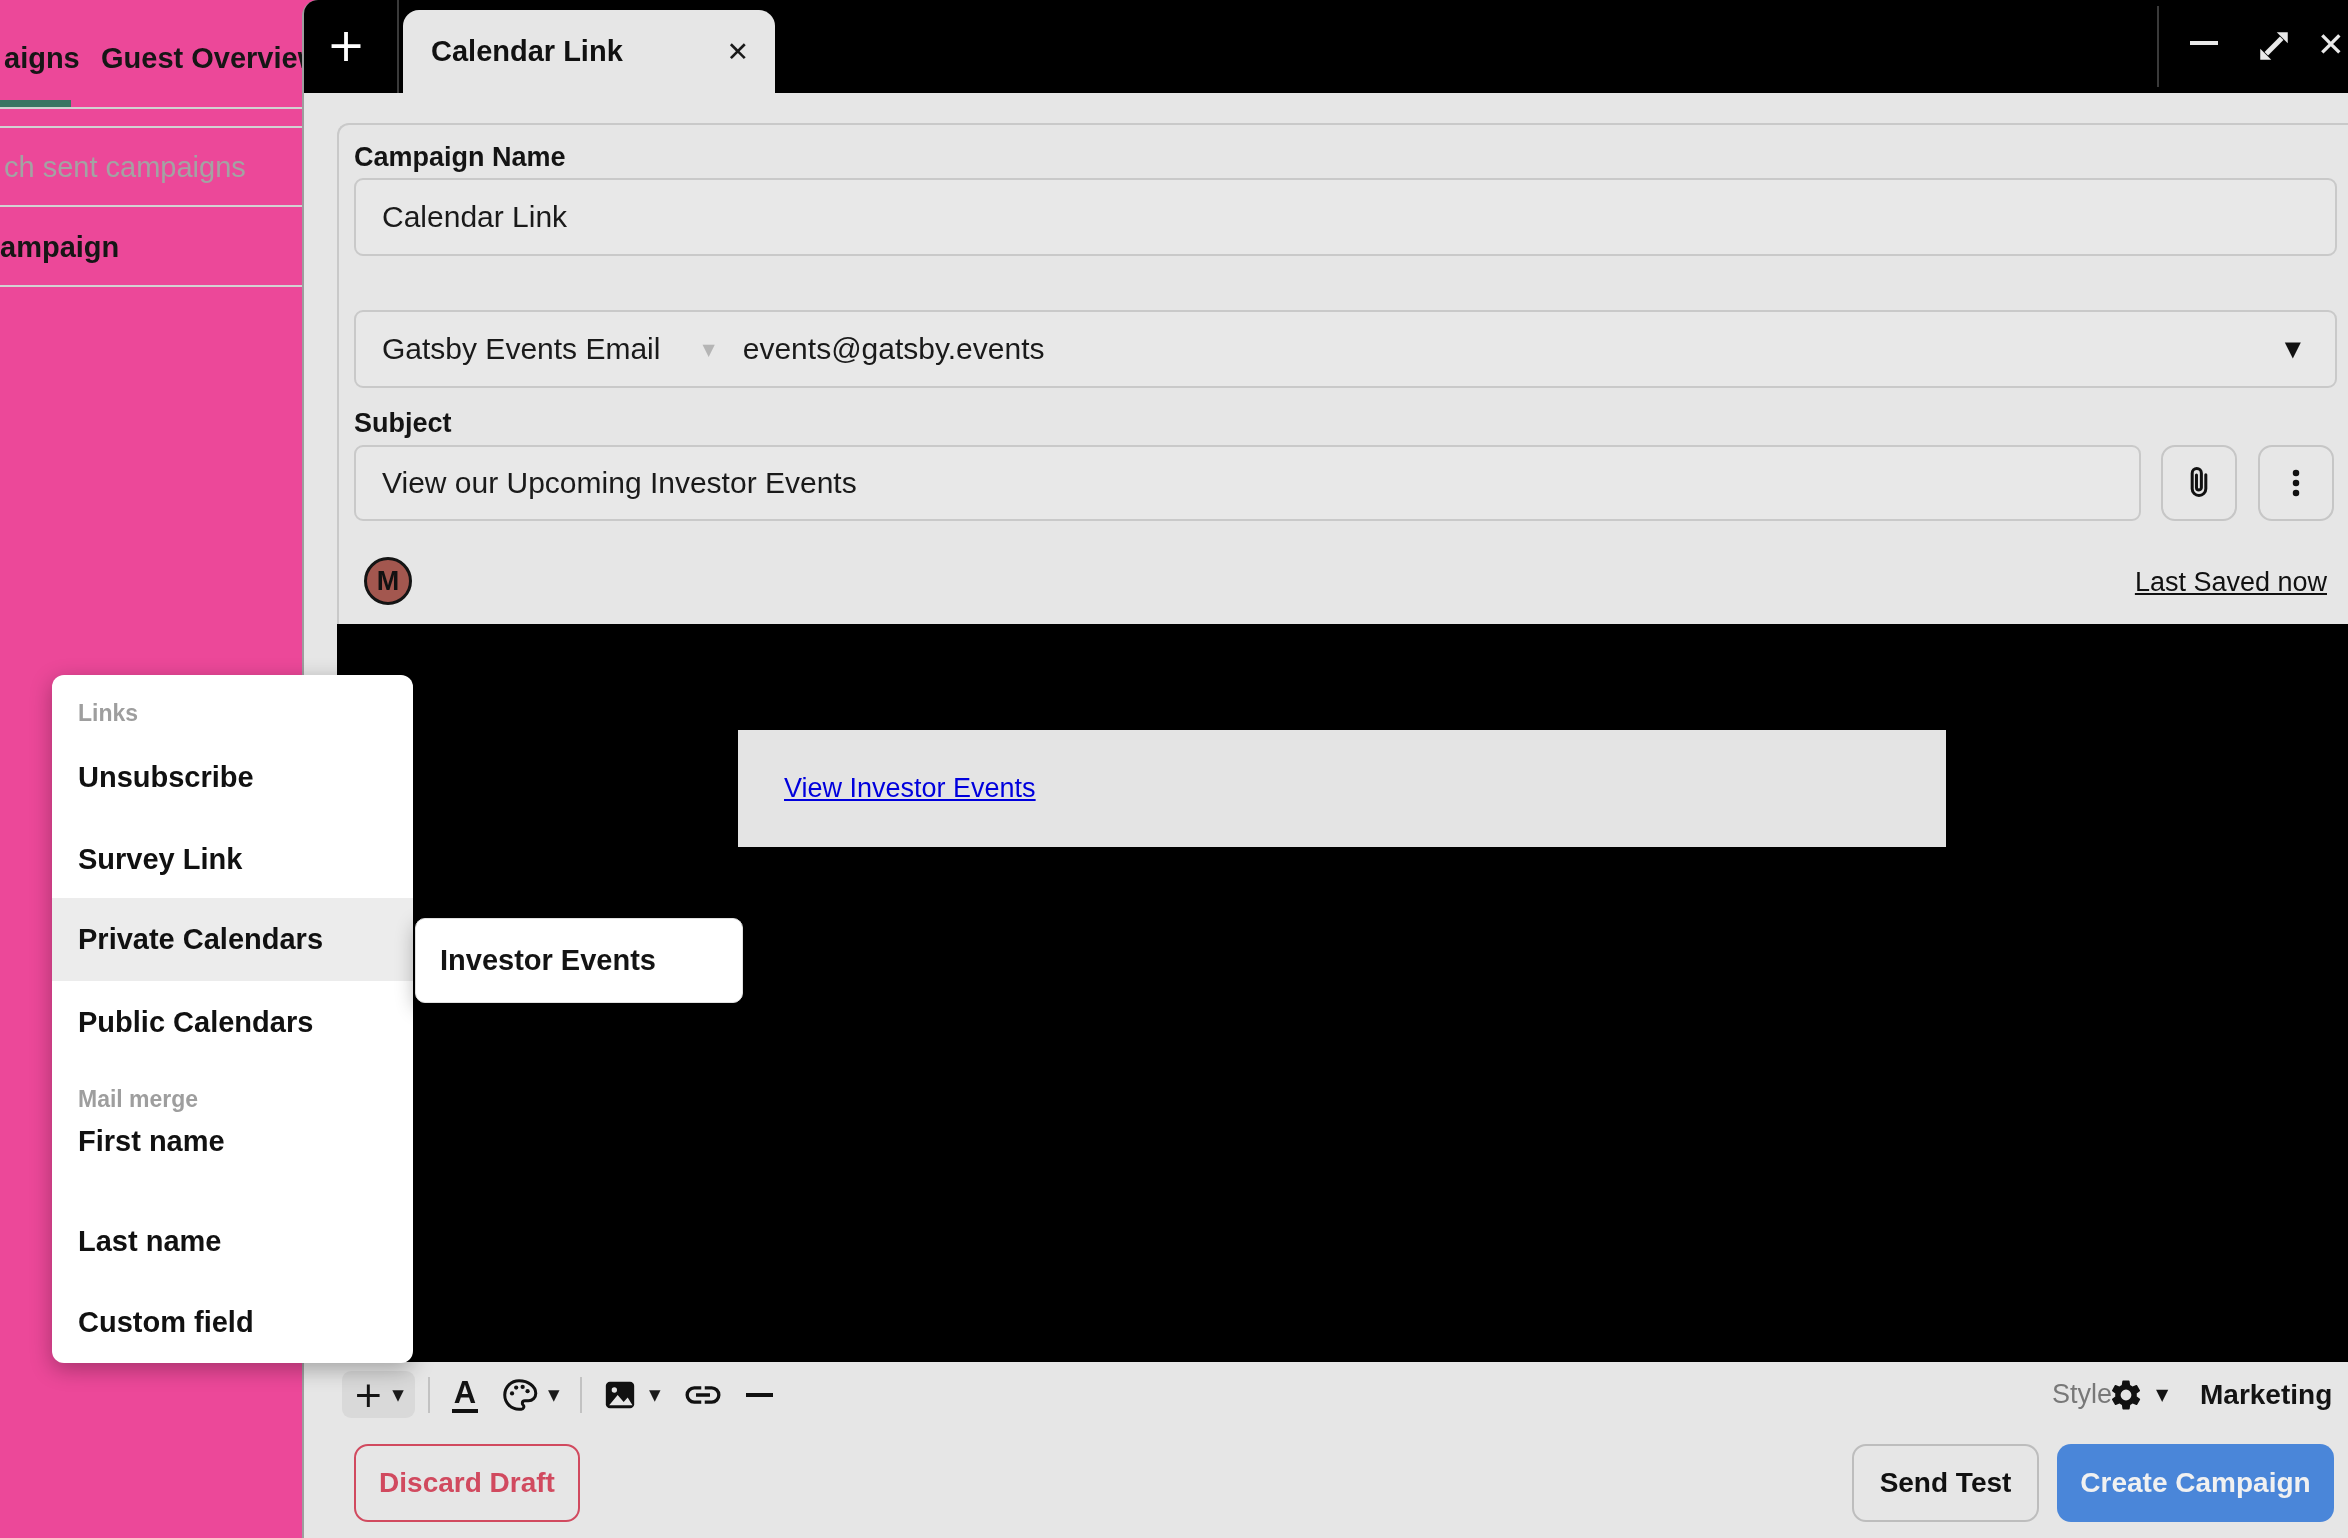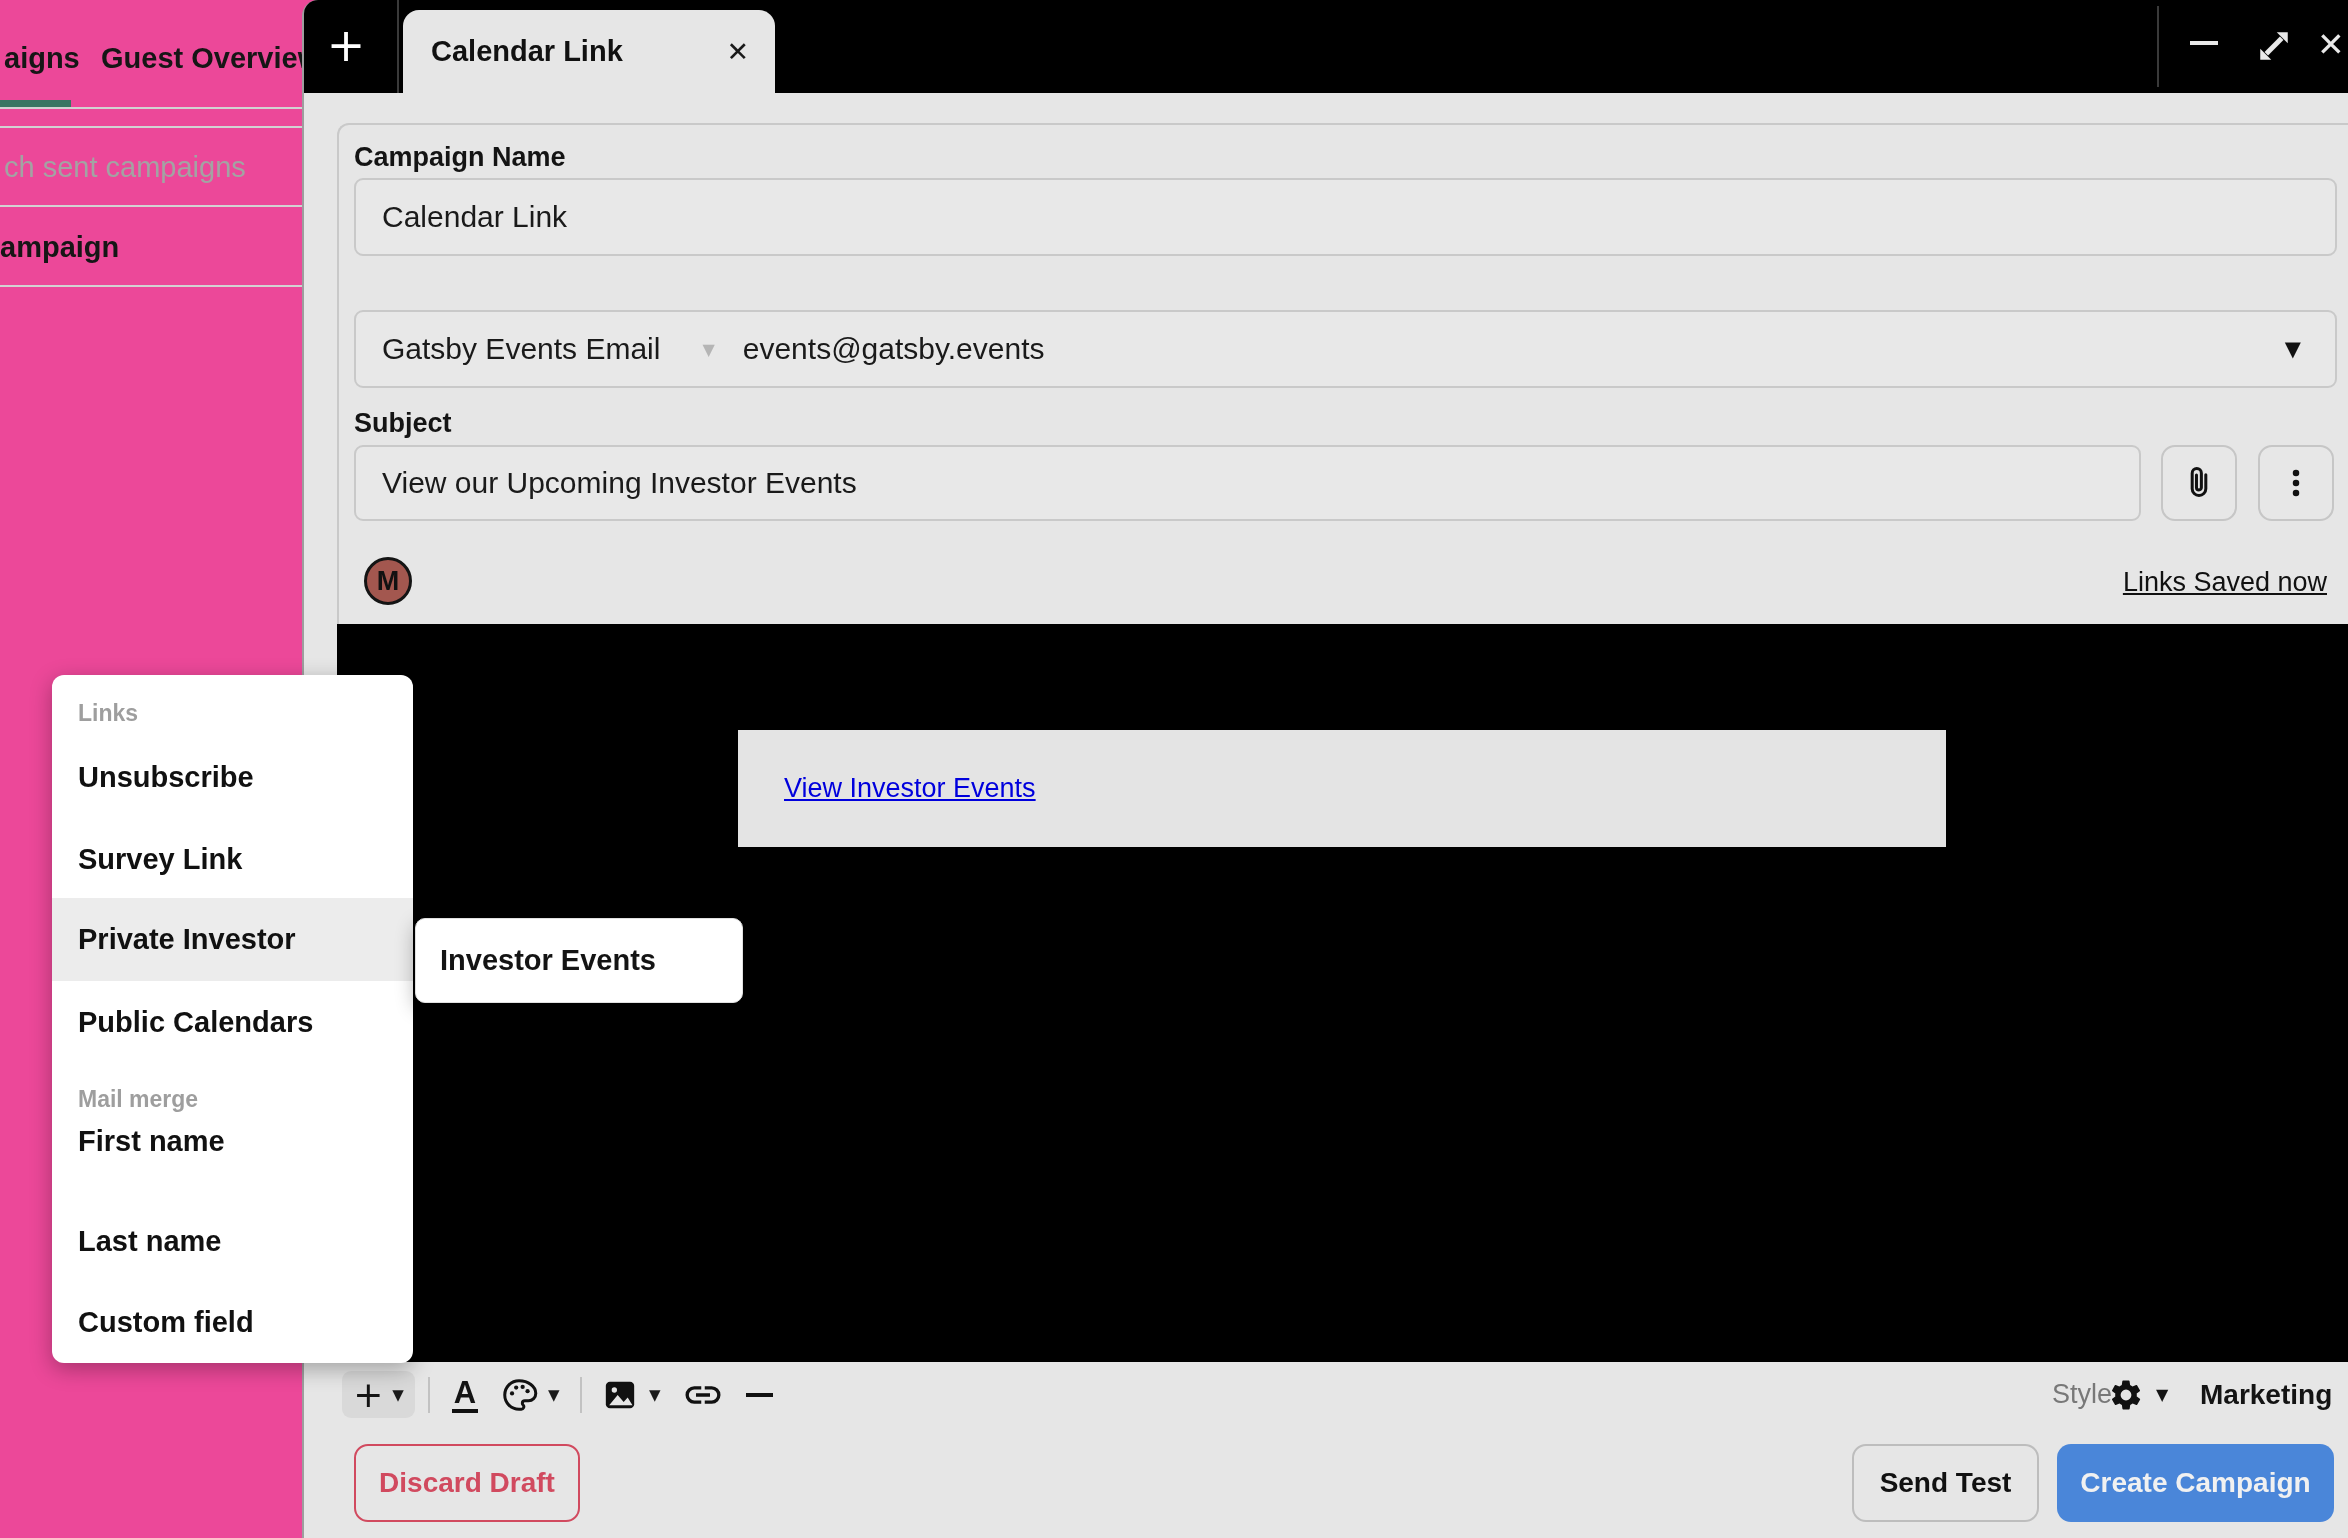--- a/index.html
+++ b/index.html
@@ -137,21 +137,21 @@
           <circle cx="12" cy="5" r="2.3" fill="#111"></circle>
           <circle cx="12" cy="12" r="2.3" fill="#111"></circle>
           <circle cx="12" cy="19" r="2.3" fill="#111"></circle>
         </svg>
       </div>
 
       <div class="abs b" style="left:25px;top:432px;width:48px;height:48px;border-radius:50%;
                   background:#a3574f;border:3px solid #141414;box-sizing:border-box;
                   text-align:center;line-height:42px;font-size:27px;color:#111;">M</div>
       <div class="abs" style="right:23px;top:437px;height:40px;line-height:40px;font-size:27px;
-                  text-decoration:underline;color:#111;">Links Saved now</div>
+                  text-decoration:underline;color:#111;">Last Saved now</div>
 
       <div class="abs" id="blackbody">
         <div class="abs" id="linkblock">
           <div class="abs maillink" style="left:46px;top:0;height:117px;line-height:117px;">View Investor Events</div>
         </div>
       </div>
     </div>
 
     <div class="abs tbchip flex" style="left:38px;top:1371px;width:73px;height:47px;justify-content:center;">
       <span class="glyph" style="font-size:36px;line-height:44px;">+</span>
@@ -203,21 +203,21 @@
 
     <div class="abs btn" style="left:50px;top:1444px;width:226px;height:78px;border:2.5px solid #d14a5f;color:#d14a5f;">Discard Draft</div>
     <div class="abs btn" style="left:1548px;top:1444px;width:187px;height:78px;border:2px solid #bdbdbd;color:#111;background:#e6e6e6;">Send Test</div>
     <div class="abs btn" style="left:1753px;top:1444px;width:277px;height:78px;background:#4a86d9;color:#f1f1f1;">Create Campaign</div>
   </div>
 
   <div class="abs" id="insertmenu">
     <div class="abs menuheader" style="top:16px;height:44px;">Links</div>
     <div class="abs menuitem" style="top:61px;height:82px;">Unsubscribe</div>
     <div class="abs menuitem" style="top:143px;height:82px;">Survey Link</div>
-    <div class="abs menuitem" style="top:223px;height:83px;background:#ececec;">Private Investor</div>
+    <div class="abs menuitem" style="top:223px;height:83px;background:#ececec;">Private Calendars</div>
     <div class="abs menuitem" style="top:306px;height:82px;">Public Calendars</div>
     <div class="abs menuheader" style="top:402px;height:44px;">Mail merge</div>
     <div class="abs menuitem" style="top:425px;height:82px;">First name</div>
     <div class="abs menuitem" style="top:525px;height:82px;">Last name</div>
     <div class="abs menuitem" style="top:606px;height:82px;">Custom field</div>
   </div>
 
   <div class="abs" id="submenu">
     <span>Investor Events</span>
   </div>

